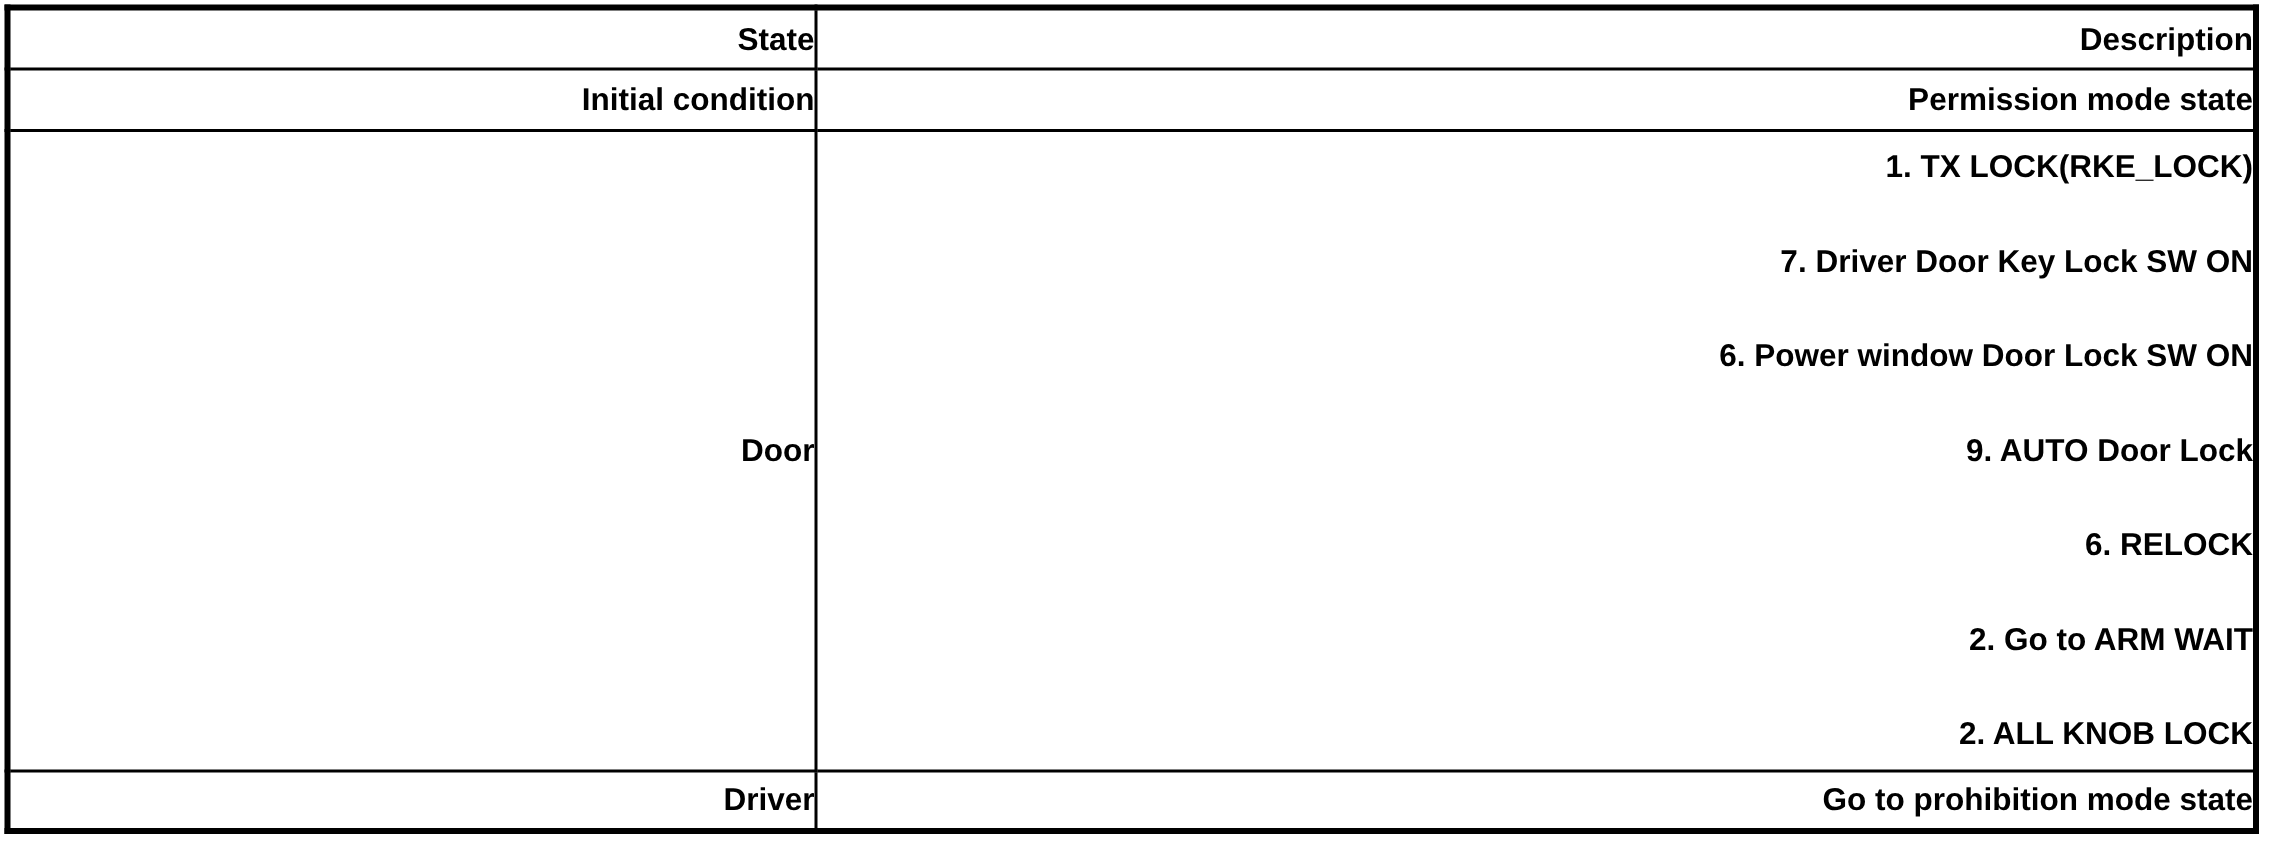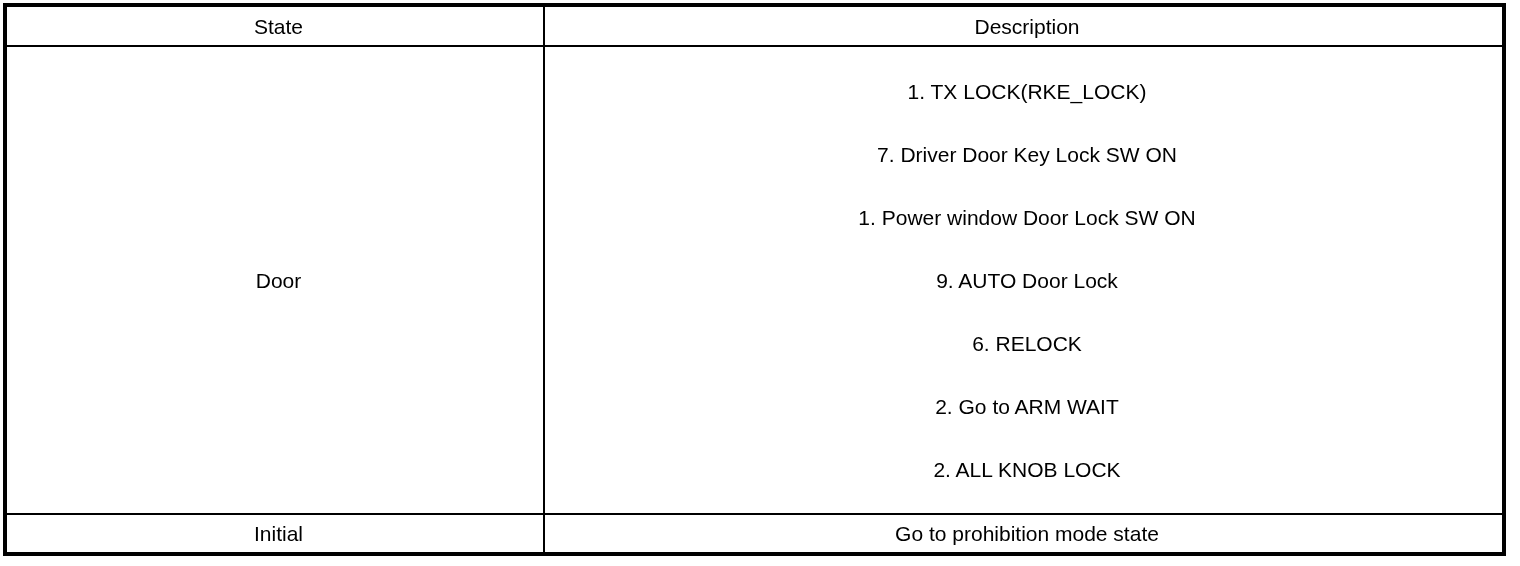--- a/index.html
+++ b/index.html
@@ -23,22 +23,22 @@
     background: #ffffff;
   }
   .doc-table, .doc-table td, .doc-table th {
     border: 2px solid #000000;
   }
   .doc-table {
     border: 4px solid #000000;
   }
   .doc-table td, .doc-table th {
     font-size: 21px;
-    font-weight: normal;
-    text-align: center;
+    font-weight: bold;
+    text-align: right;
     padding: 0 0 0 7px;
     vertical-align: middle;
     line-height: 27px;
     white-space: nowrap;
     overflow: hidden;
   }
   .col-state { width: 529px; }
   .row-header  { height: 41px; }
   .row-initial { height: 41px; }
   .row-action  { height: 40px; }
@@ -56,32 +56,36 @@
 </head>
 <body>
 
 <table class="doc-table">
   <tbody>
     <tr class="row-header">
       <th class="col-state">State</th>
       <th>Description</th>
     </tr>
 
+    <tr class="row-initial">
+      <td>Initial condition</td>
+      <td>Permission mode state</td>
+    </tr>
 
     <tr class="row-event">
       <td>Door</td>
       <td class="cell-event-desc">
         <div class="event-item">1. TX LOCK(RKE_LOCK)</div>
         <div class="event-item">7. Driver Door Key Lock SW ON</div>
-        <div class="event-item">1. Power window Door Lock SW ON</div>
+        <div class="event-item">6. Power window Door Lock SW ON</div>
         <div class="event-item">9. AUTO Door Lock</div>
         <div class="event-item">6. RELOCK</div>
         <div class="event-item">2. Go to ARM WAIT</div>
         <div class="event-item">2. ALL KNOB LOCK</div>
       </td>
     </tr>
 
     <tr class="row-action">
-      <td>Initial</td>
+      <td>Driver</td>
       <td>Go to prohibition mode state</td>
     </tr>
   </tbody>
 </table>
 
 </body></html>

